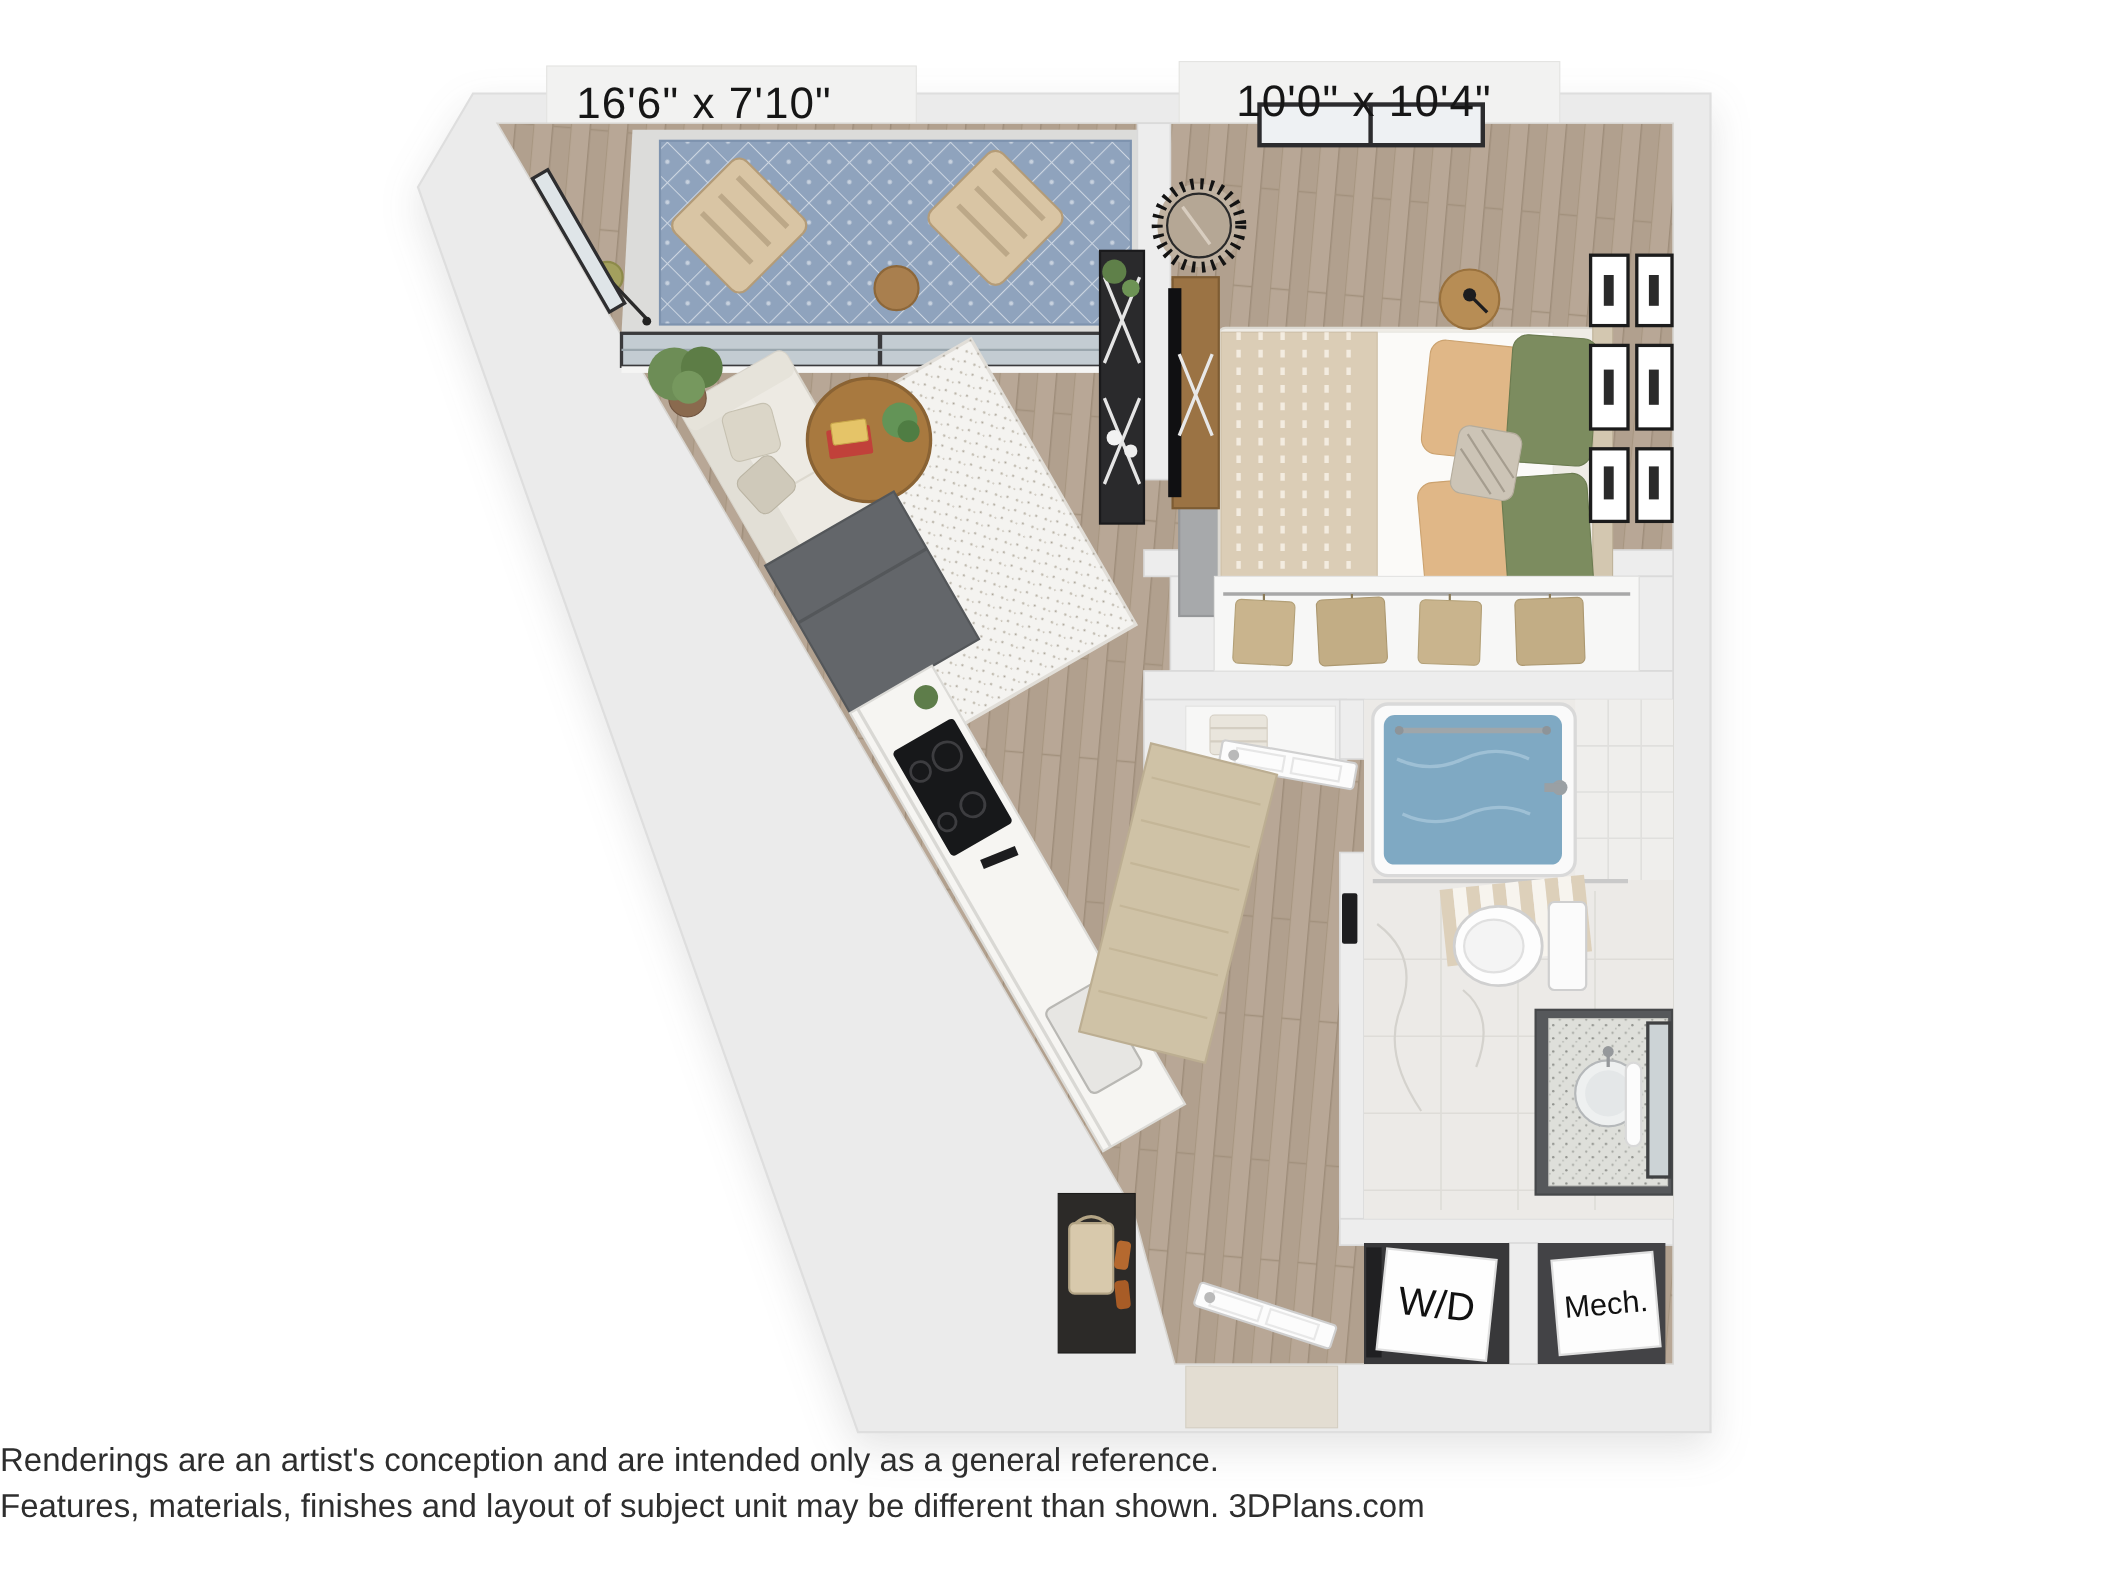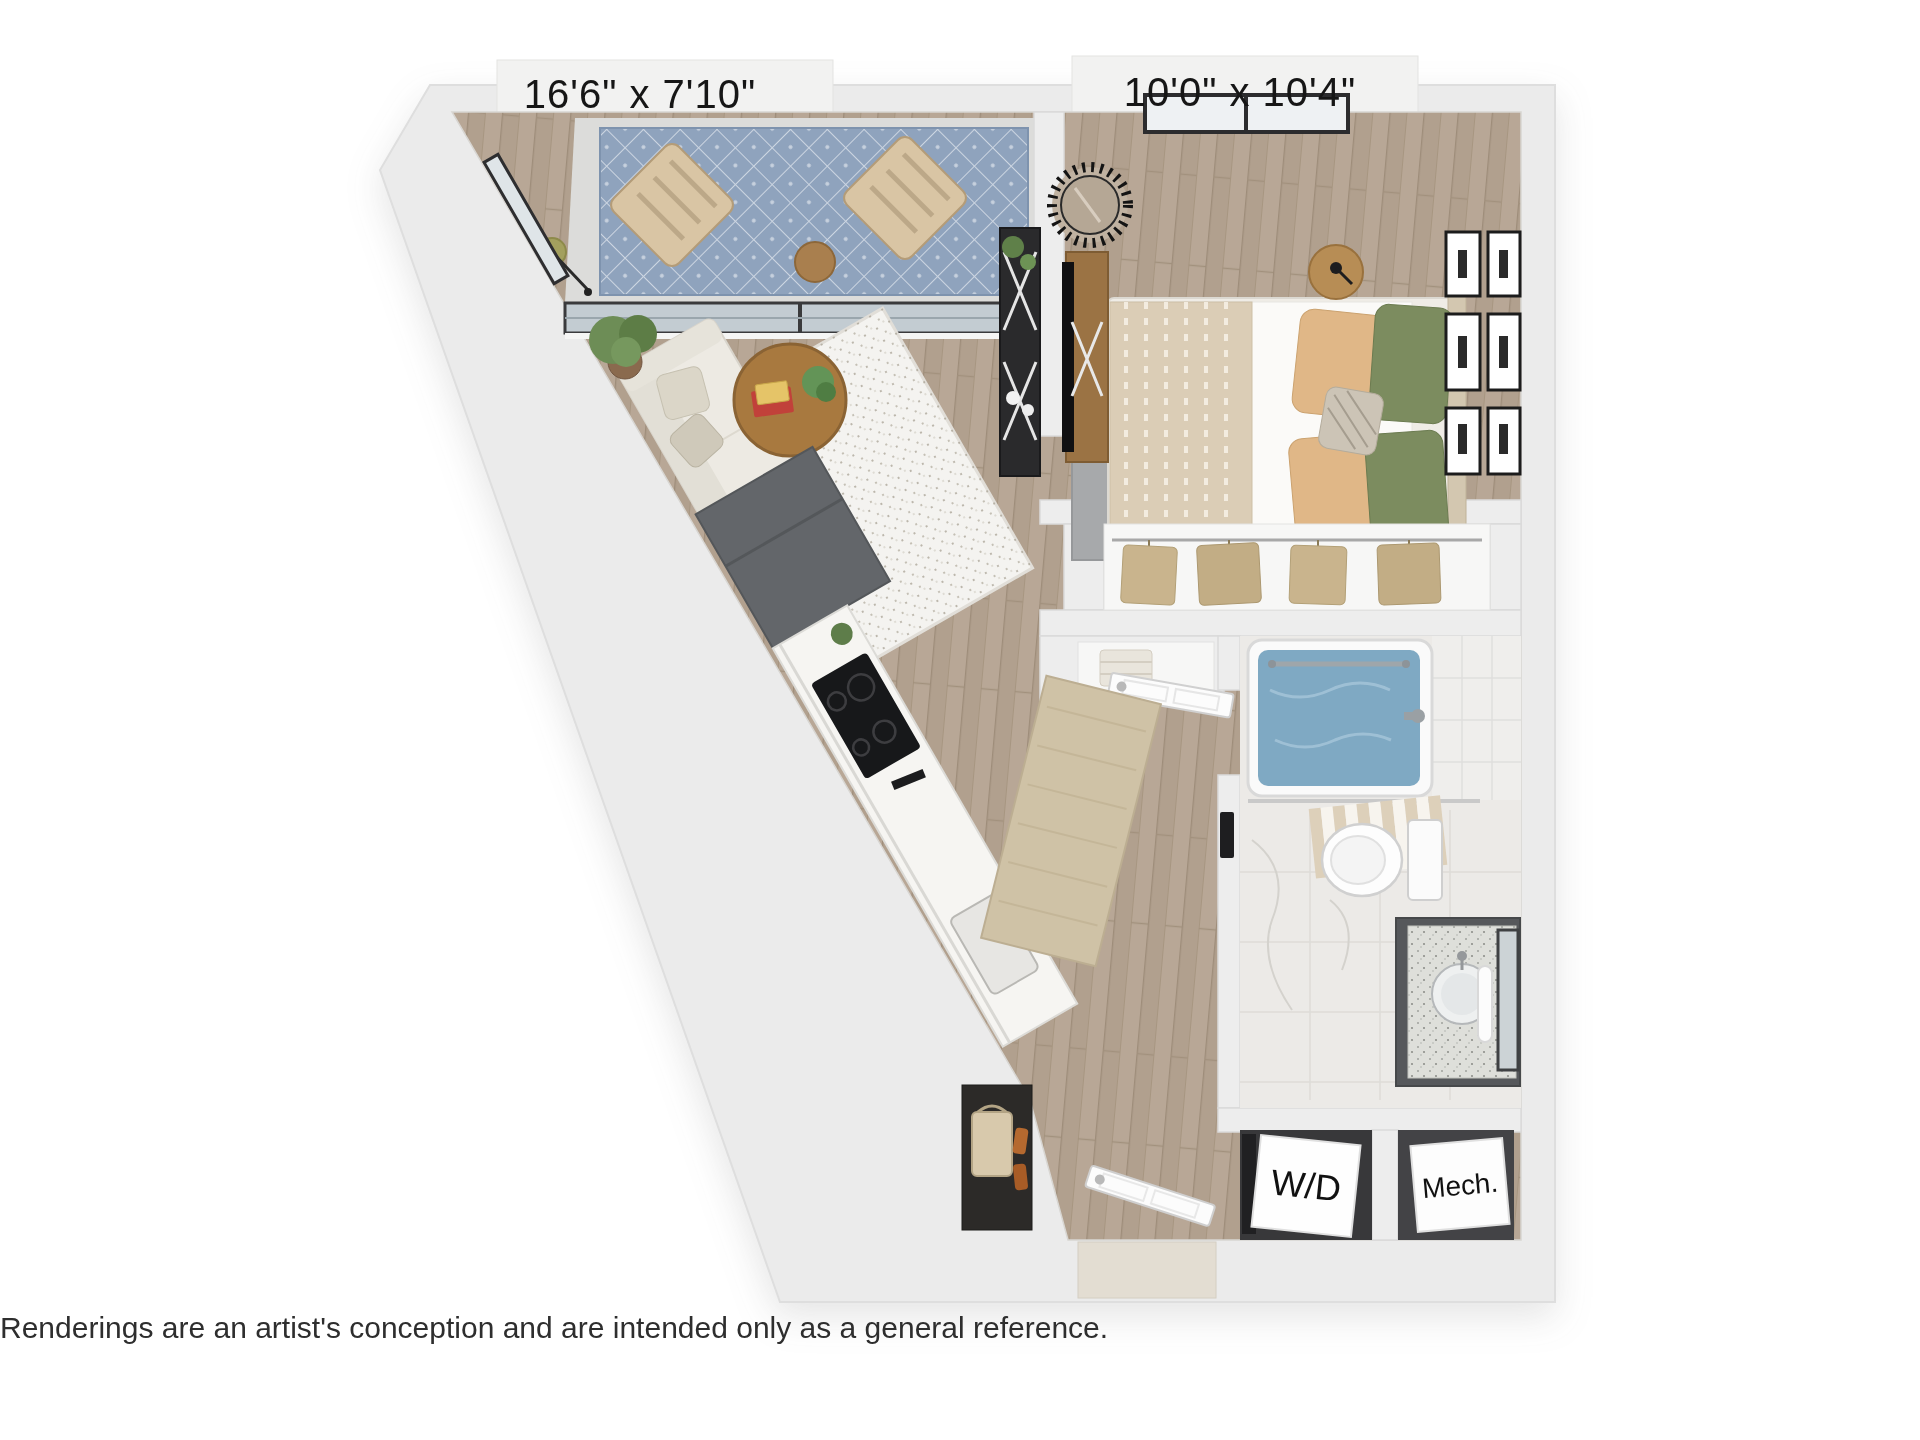--- a/index.html
+++ b/index.html
@@ -335,15 +335,16 @@
       <text x="1460" y="1195" text-anchor="middle" font-size="28" fill="#111">Mech.</text>
     </g>
   </g>
 </svg>
 
 <div class="dim-label" style="left:640px;top:74px;">16'6" x 7'10"</div>
 <div class="dim-label" style="left:1240px;top:72px;">10'0" x 10'4"</div>
 
 <div class="disclaimer">
   <p>Renderings are an artist's conception and are intended only as a general reference.</p>
+  <p>Features, materials, finishes and layout of subject unit may be different than shown. 3DPlans.com</p>
 </div>
 
 </div>
 
 </body></html>

